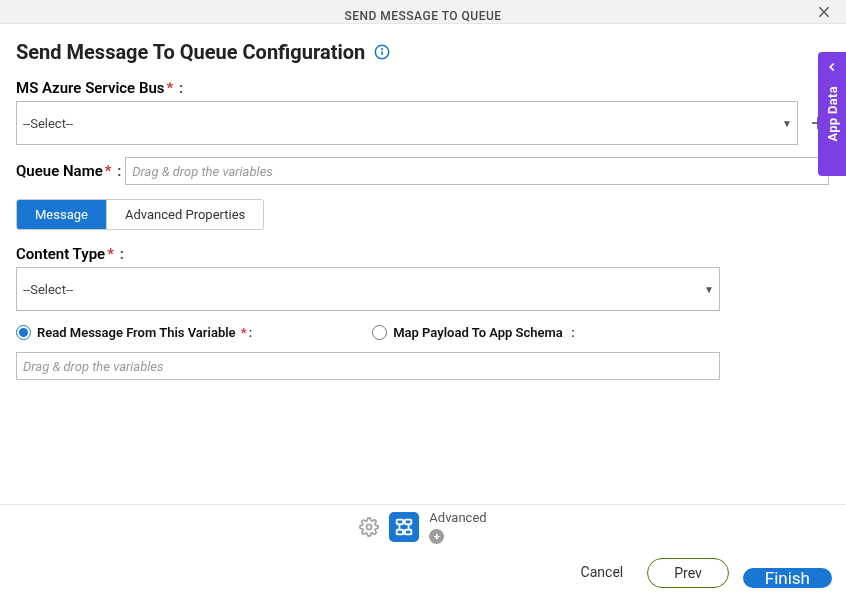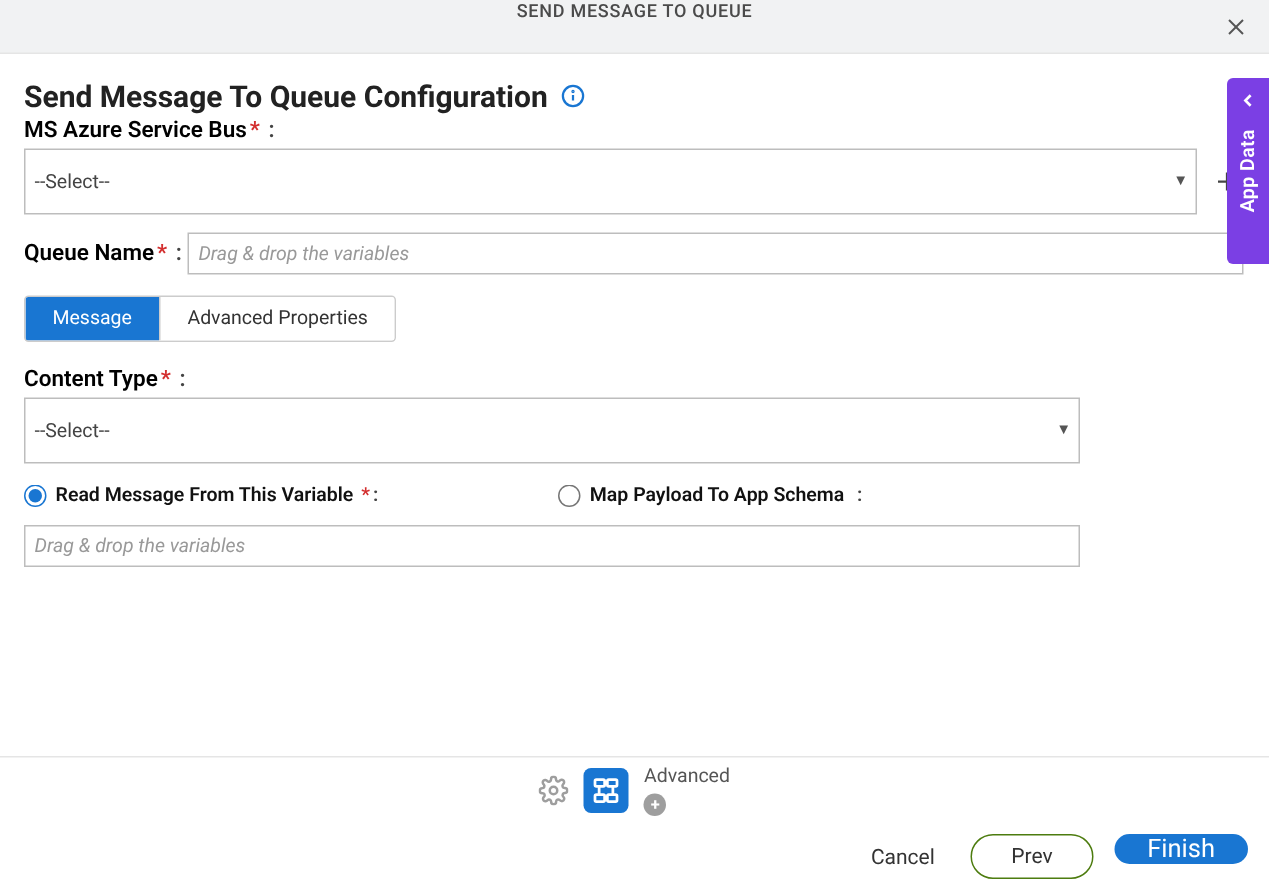--- a/index.html
+++ b/index.html
@@ -9,24 +9,24 @@
       font-family: -apple-system, BlinkMacSystemFont, "Segoe UI", Roboto, Arial, sans-serif;
     }
     body {
       width: 846px;
       height: 594px;
       background: #fff;
       position: relative;
       overflow: hidden;
     }
     .dialog-header {
-      height: 36px;
+      height: 24px;
       background: #f1f2f3;
       display: flex;
-      align-items: flex-start;
+      align-items: flex-end;
       justify-content: center;
       position: relative;
       border-bottom: 1px solid #e5e5e5;
     }
     .dialog-title {
       font-size: 12px;
       letter-spacing: 0.5px;
       color: #4a4a4a;
       font-weight: 500;
     }
@@ -46,20 +46,21 @@
     .close-btn svg { width: 16px; height: 16px; }
     .content {
       padding: 16px 16px 0 16px;
       height: calc(100% - 36px - 90px);
       overflow-y: auto;
     }
     .page-title-row {
       display: flex;
       align-items: center;
       gap: 8px;
+      margin-bottom: 14px;
     }
     .page-title {
       font-size: 20px;
       font-weight: 700;
       color: #222;
     }
     .info-icon {
       color: #1976d2;
       display: inline-flex;
       align-items: center;
@@ -254,21 +255,21 @@
       justify-content: center;
       font-size: 11px;
       font-weight: 700;
     }
     
     .footer-buttons {
       position: absolute;
       bottom: 6px;
       right: 14px;
       display: flex;
-      align-items: flex-start;
+      align-items: flex-end;
       gap: 14px;
     }
     .btn-cancel {
       background: transparent;
       border: none;
       color: #333;
       font-size: 14px;
       padding: 8px 10px;
       cursor: pointer;
     }

